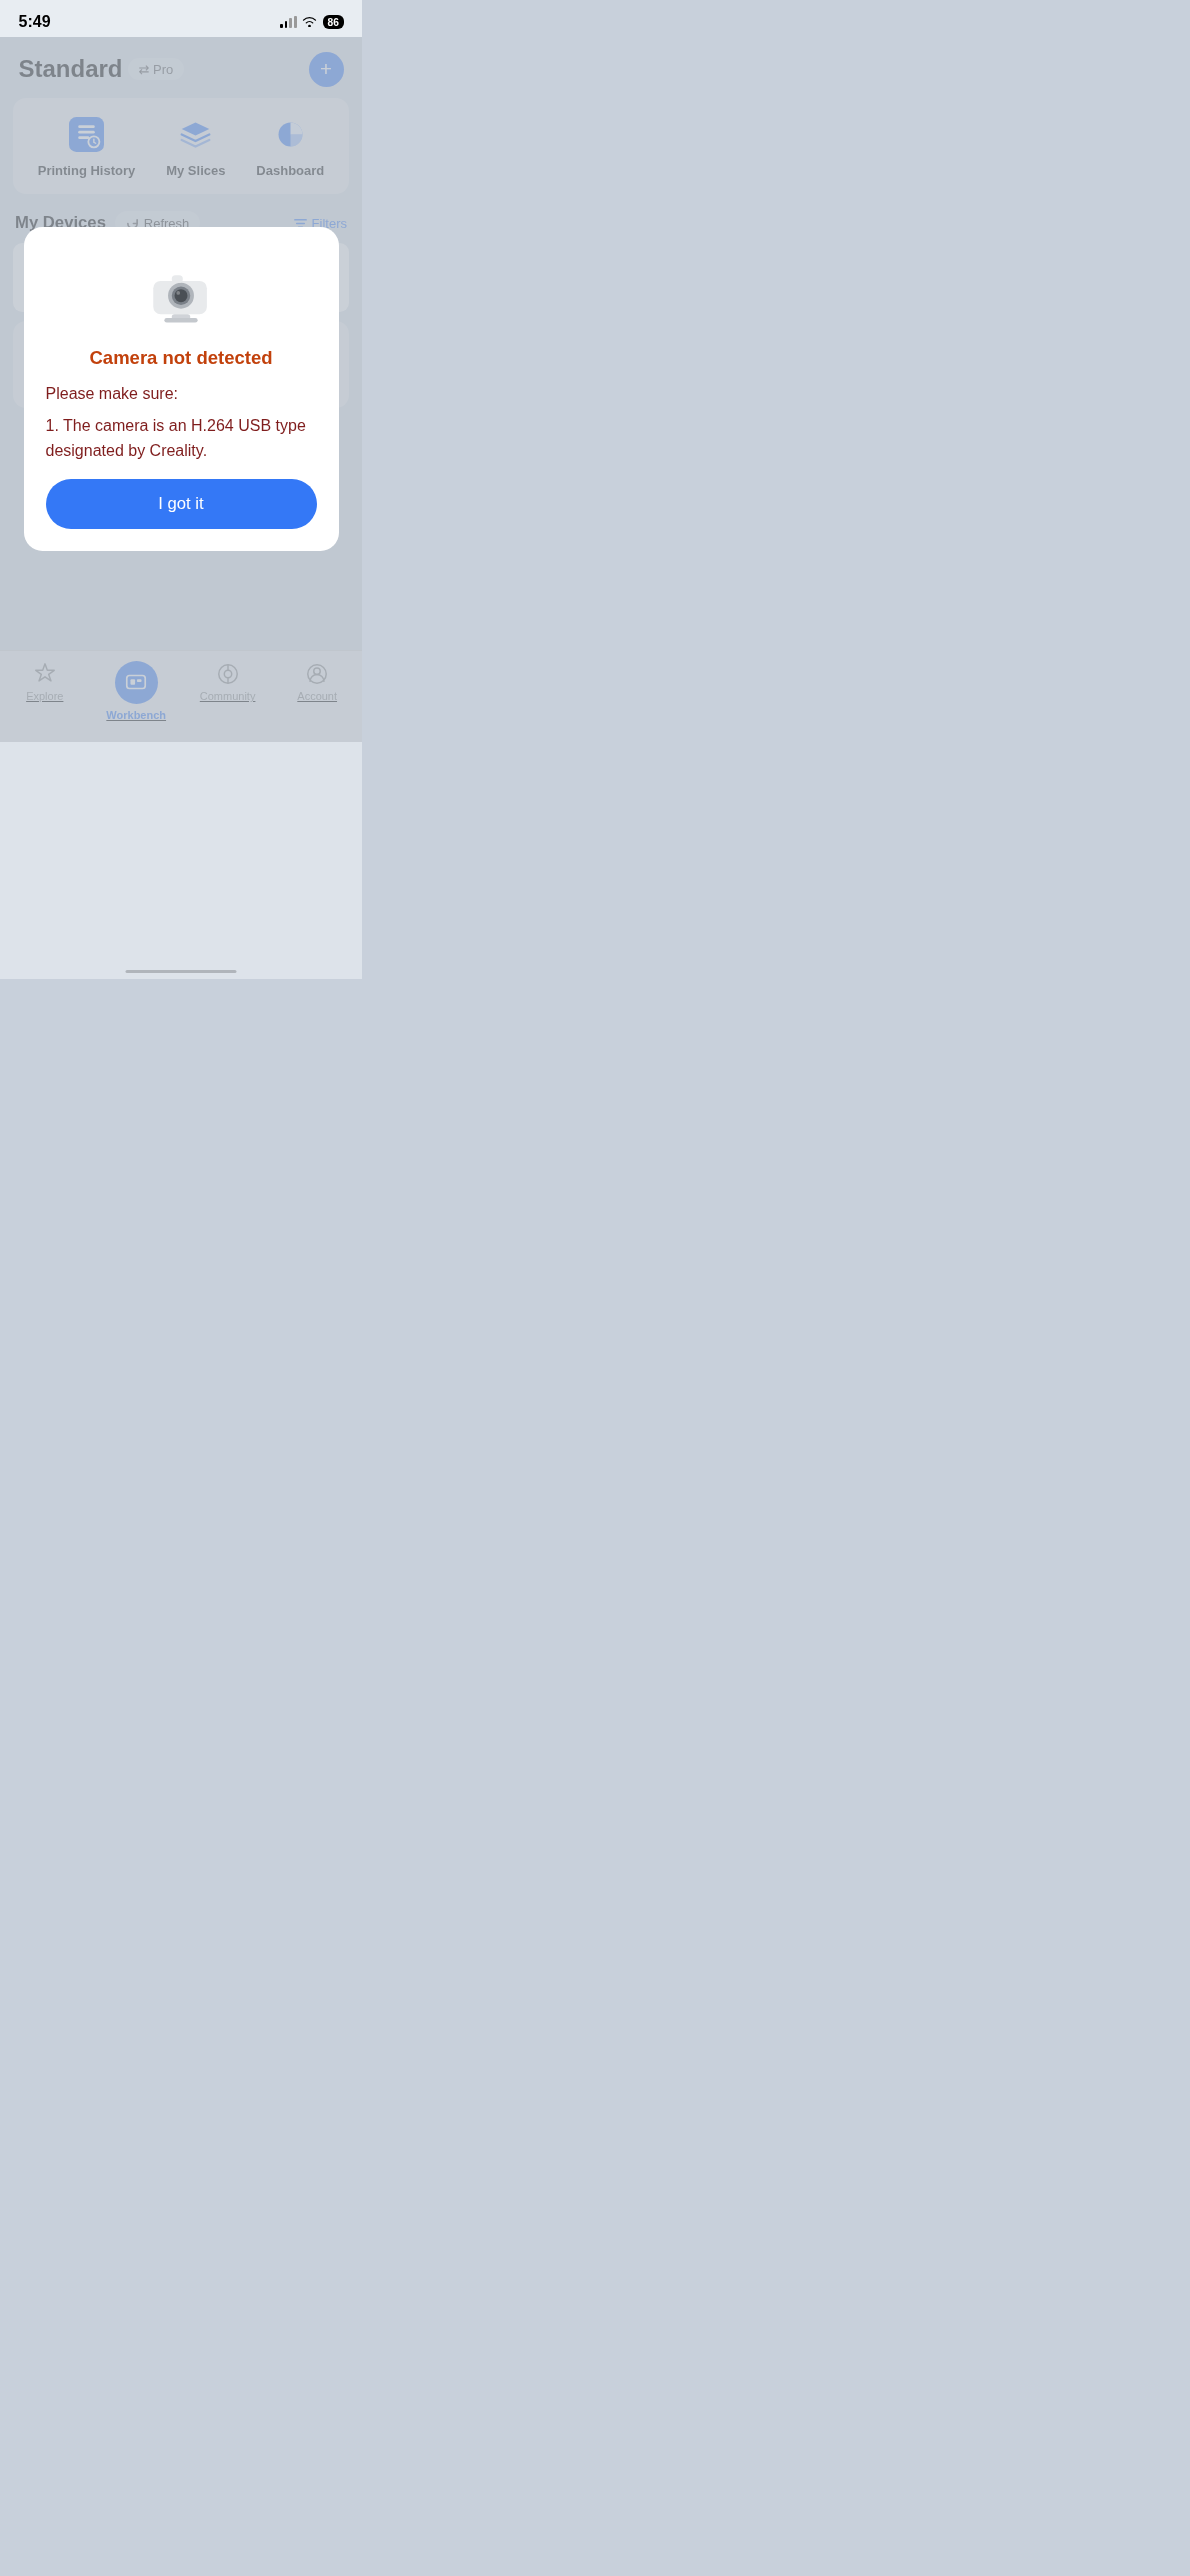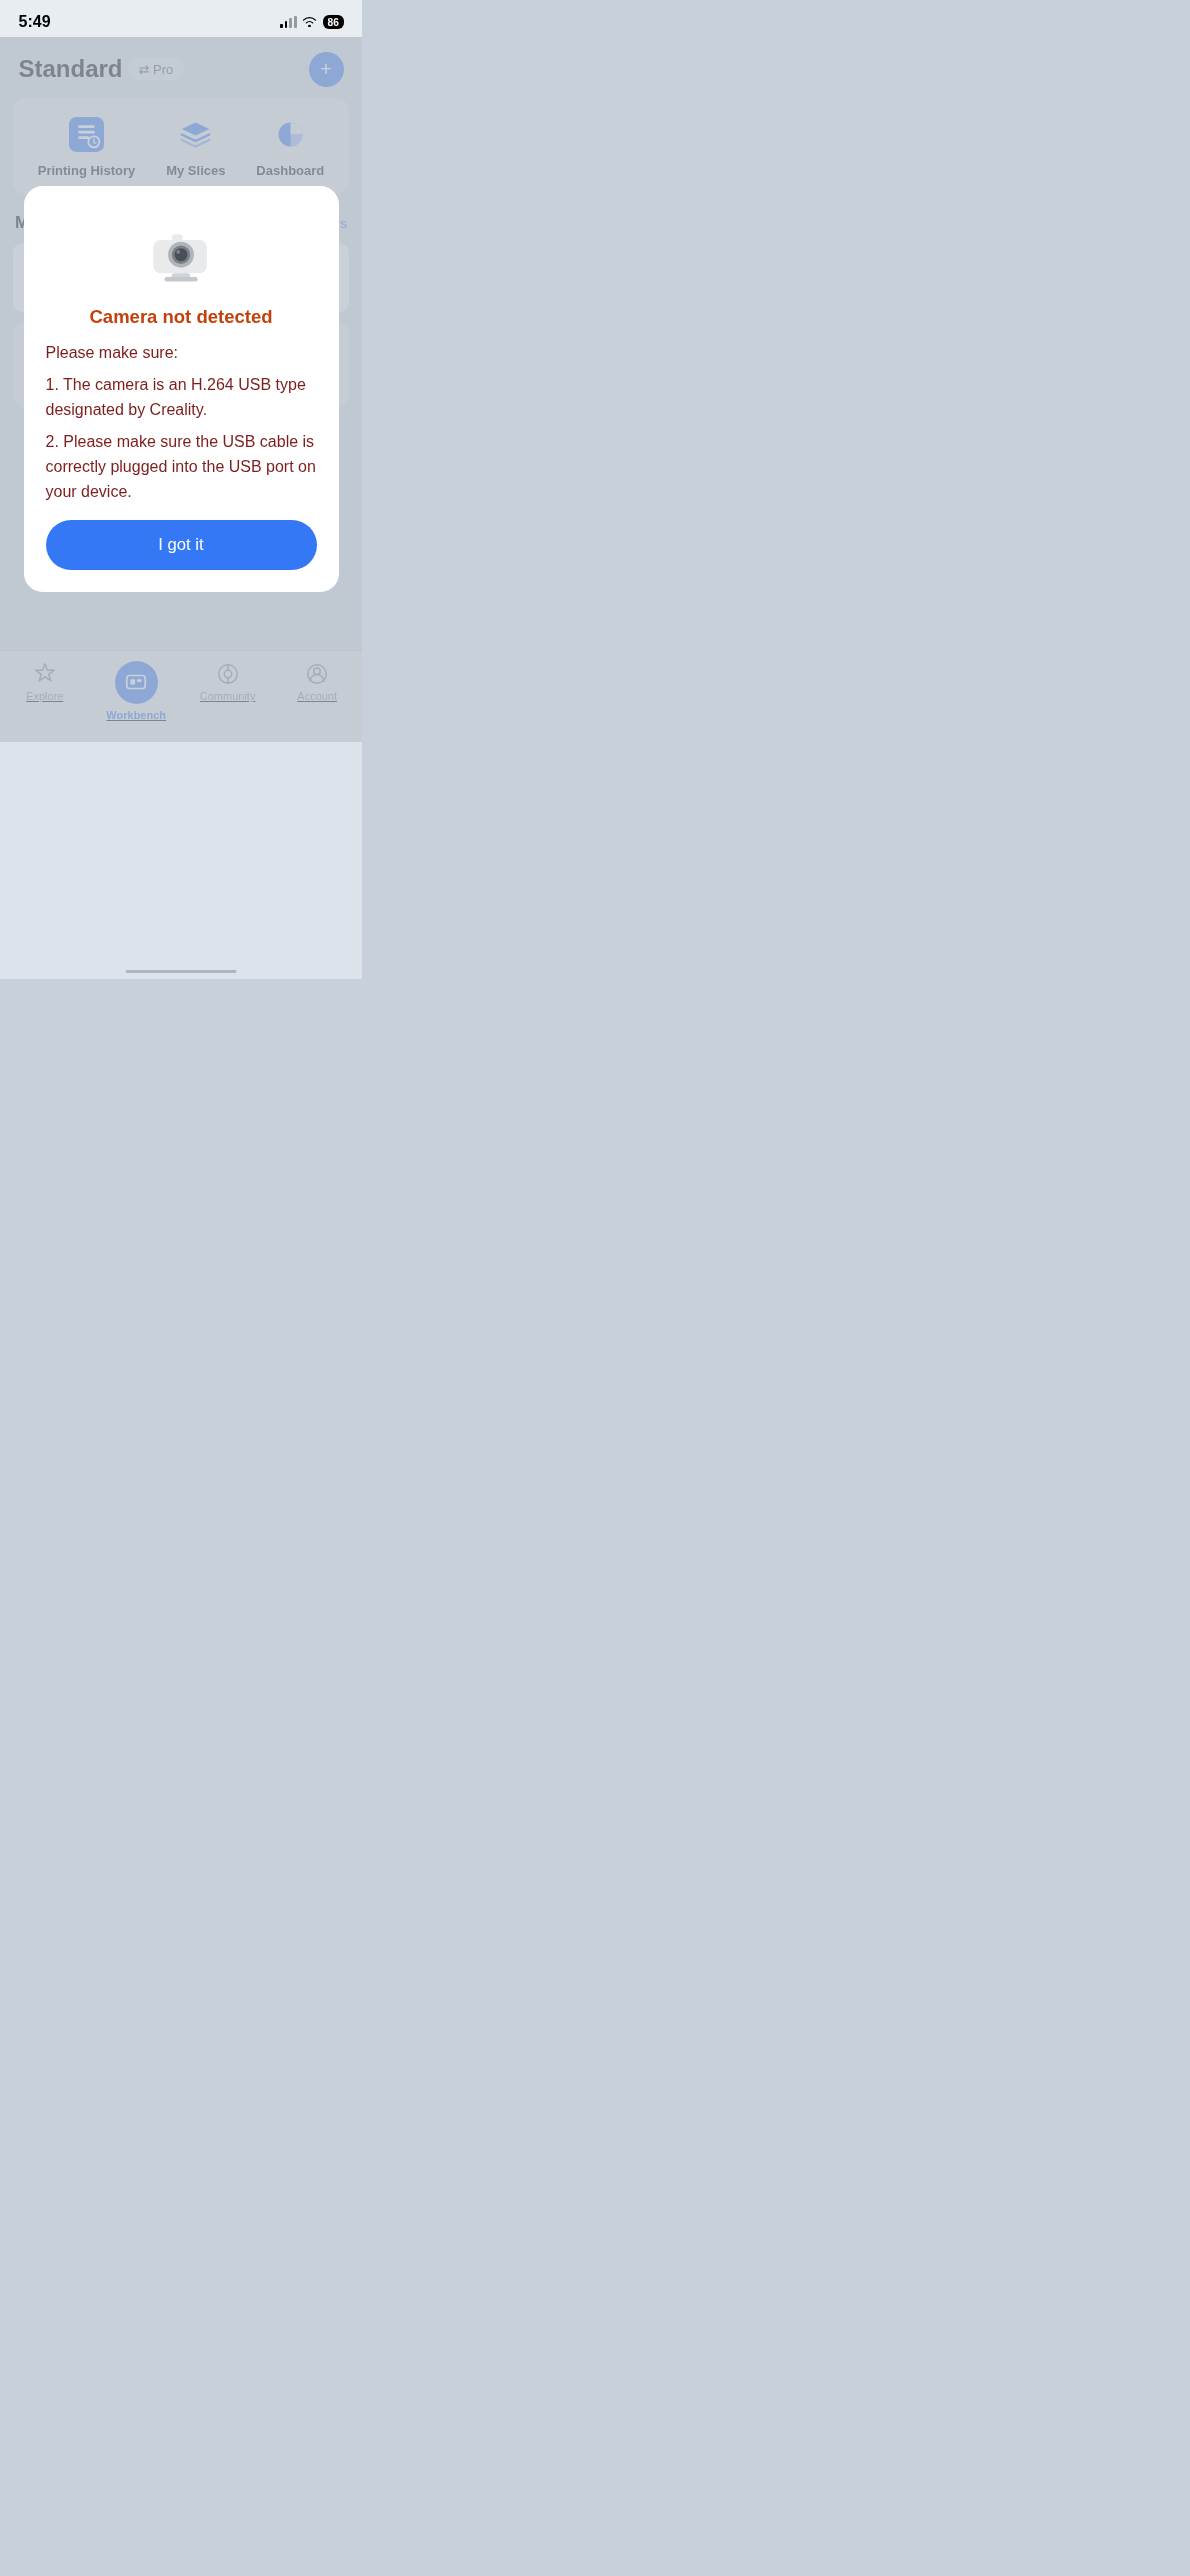--- a/index.html
+++ b/index.html
@@ -517,21 +517,20 @@
 
             <rect x="30" y="22" width="12" height="8" rx="4" fill="#e8eaec"></rect>
           </svg>
         </div>
 
         <div class="modal-title">Camera not detected</div>
 
         <div class="modal-body">
           <p>Please make sure:</p>
           <p>1. The camera is an H.264 USB type designated by Creality.</p>
-          <p>2. Please make sure the USB cable is correctly plugged into the USB port on your device.</p>
         </div>
 
         <button class="modal-btn">I got it</button>
       </div>
     </div>
 
     <div class="bottom-nav">
 
       <div class="nav-item">
         <div class="nav-icon">

